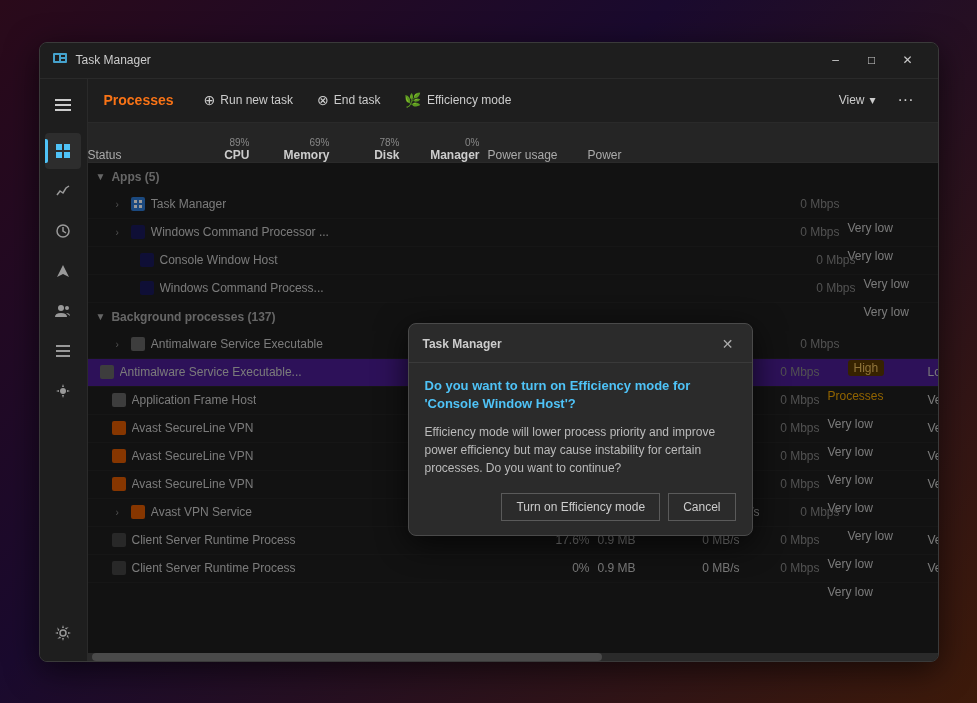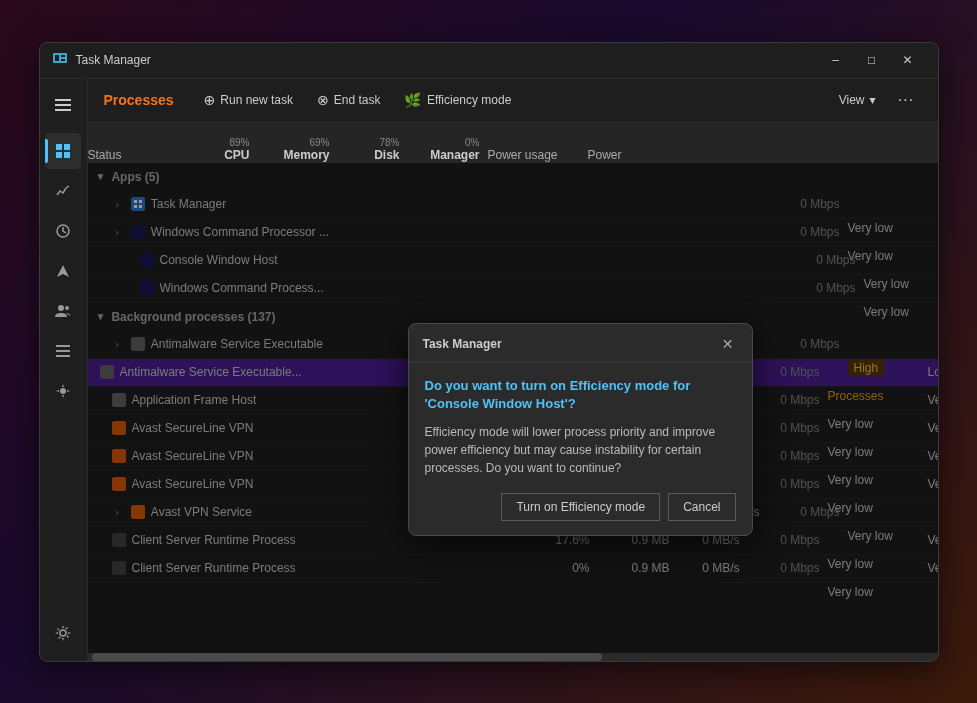--- a/index.html
+++ b/index.html
@@ -320,21 +320,20 @@
     .proc-cpu {
       width: 80px;
       text-align: right;
       padding-right: 8px;
       font-size: 12px;
       color: #cccccc;
       flex-shrink: 0;
     }
     .proc-mem {
       width: 80px;
-      text-align: right;
       padding-right: 8px;
       font-size: 12px;
       color: #cccccc;
       flex-shrink: 0;
     }
     .proc-disk {
       width: 70px;
       text-align: right;
       padding-right: 8px;
       font-size: 12px;

